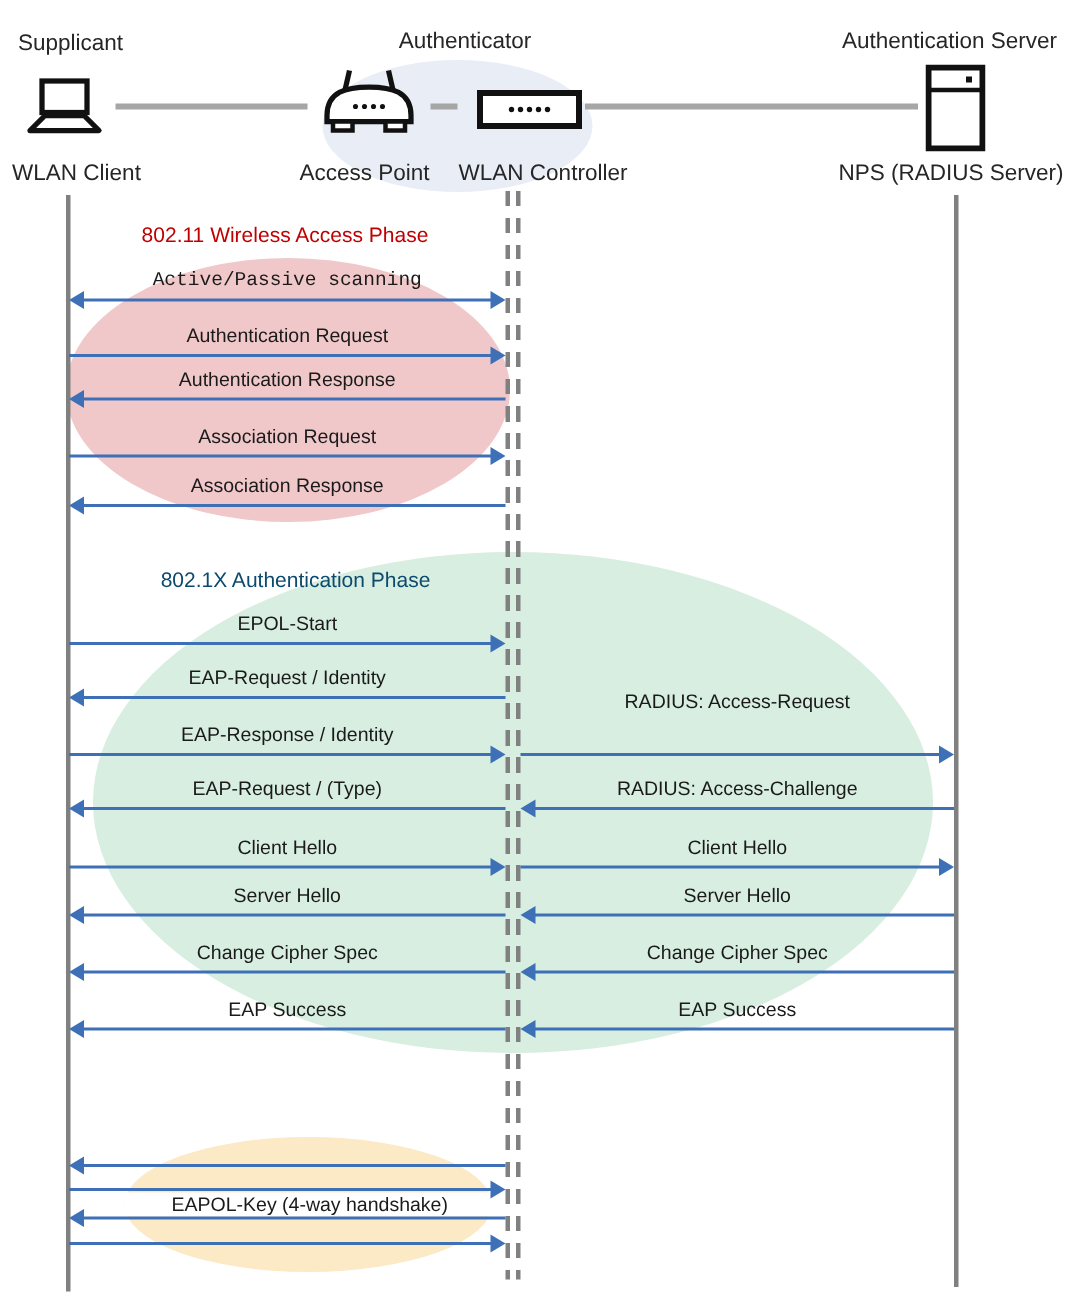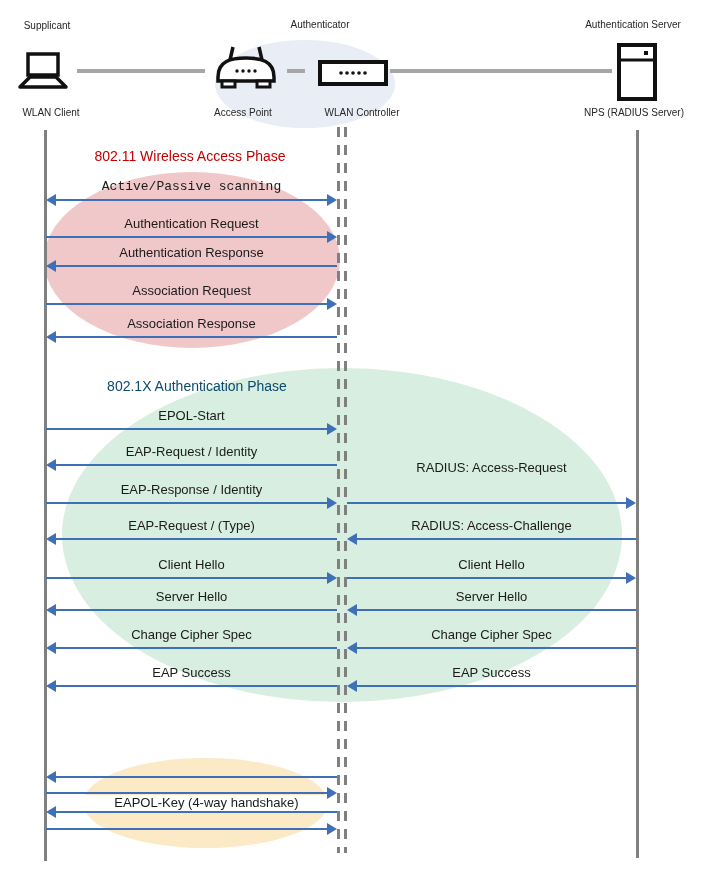--- a/index.html
+++ b/index.html
@@ -7,23 +7,23 @@
   #diagram{position:absolute;inset:0;}
 
   
   .ellipse{position:absolute;border-radius:50%;z-index:0;}
   #hdr-ellipse{left:215px;top:40px;width:180px;height:88px;background:#e9edf6;}
   #ph1-ellipse{left:44px;top:172px;width:296px;height:176px;background:#f0c8ca;}
   #ph2-ellipse{left:62px;top:368px;width:560px;height:334px;background:#d7eee0;}
   #ph3-ellipse{left:83px;top:758px;width:245px;height:90px;background:#fce9c6;}
 
   
-  .actor-label{position:absolute;transform:translateX(-50%);white-space:nowrap;font-size:10px;color:#262626;z-index:2;}
+  .actor-label{position:absolute;transform:translateX(-50%);white-space:nowrap;font-size:15px;color:#262626;z-index:2;}
   #lbl-supplicant{left:47px;top:20px;}
-  #lbl-authenticator{left:320px;top:19px;}
+  #lbl-authenticator{left:310px;top:19px;}
   #lbl-authserver{left:633px;top:19px;}
   #lbl-wlanclient{left:51px;top:107px;}
   #lbl-accesspoint{left:243px;top:107px;}
   #lbl-wlancontroller{left:362px;top:107px;}
   #lbl-nps{left:634px;top:107px;}
 
   .icon{position:absolute;z-index:2;}
   #icon-laptop{left:13px;top:52px;}
   #icon-ap{left:213px;top:44px;}
   #icon-wlc{left:318px;top:60px;}

